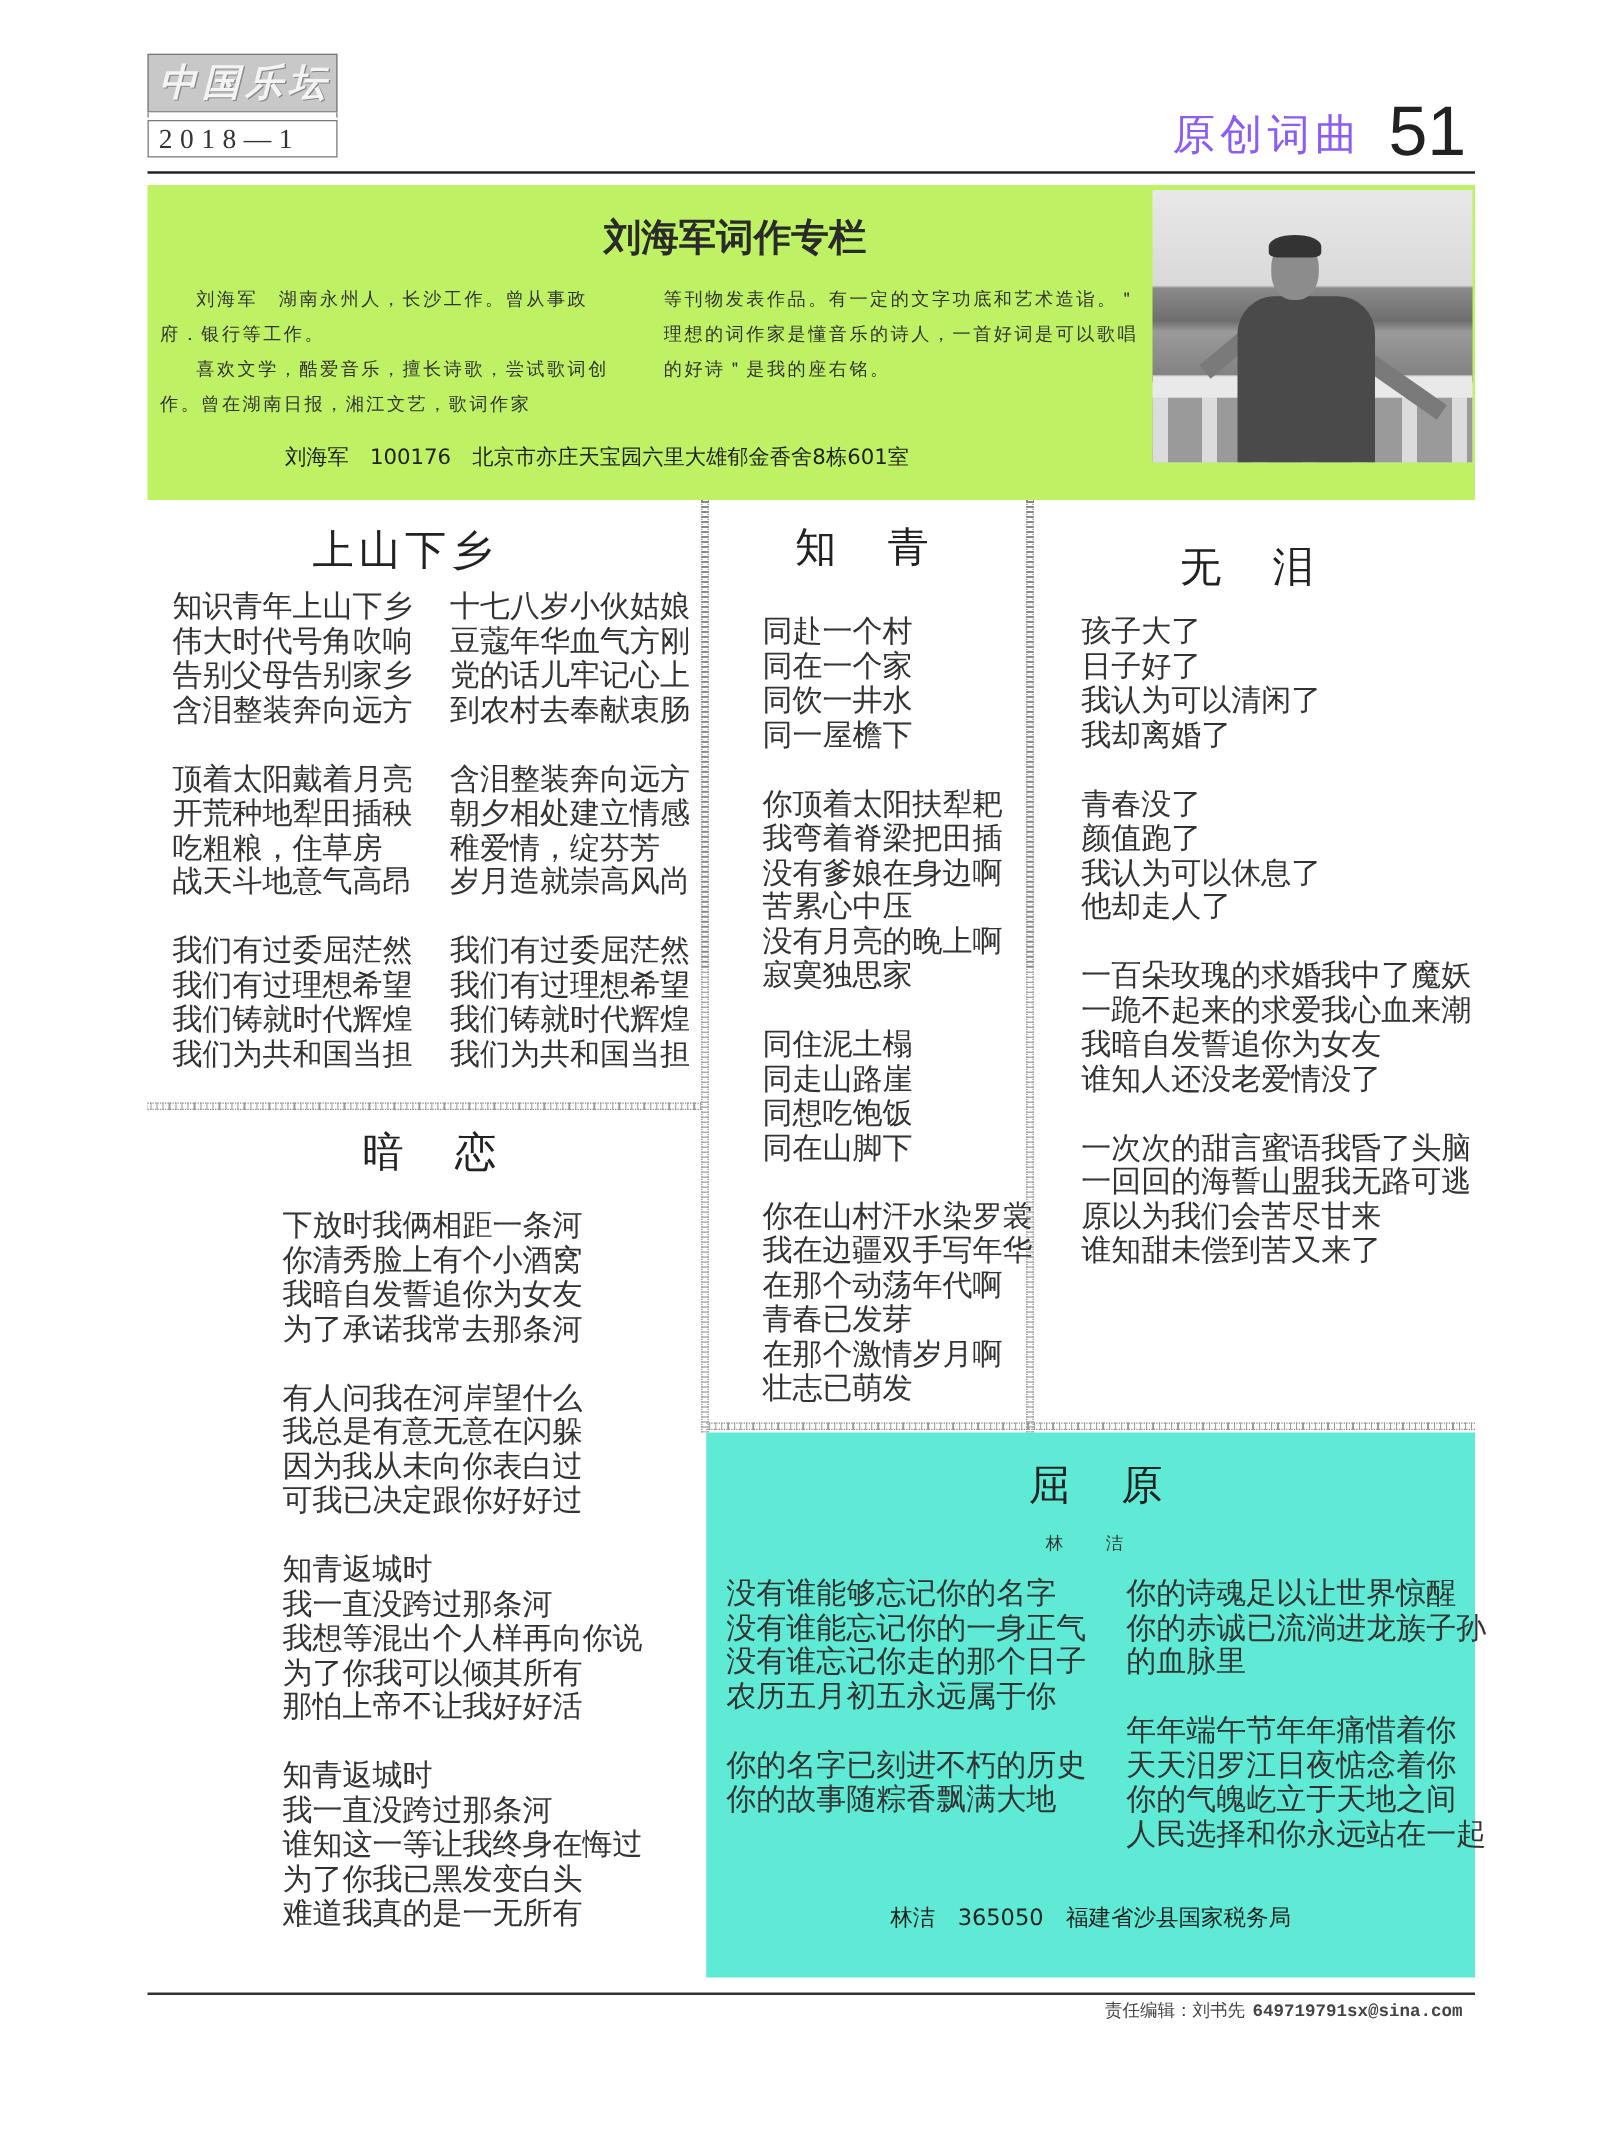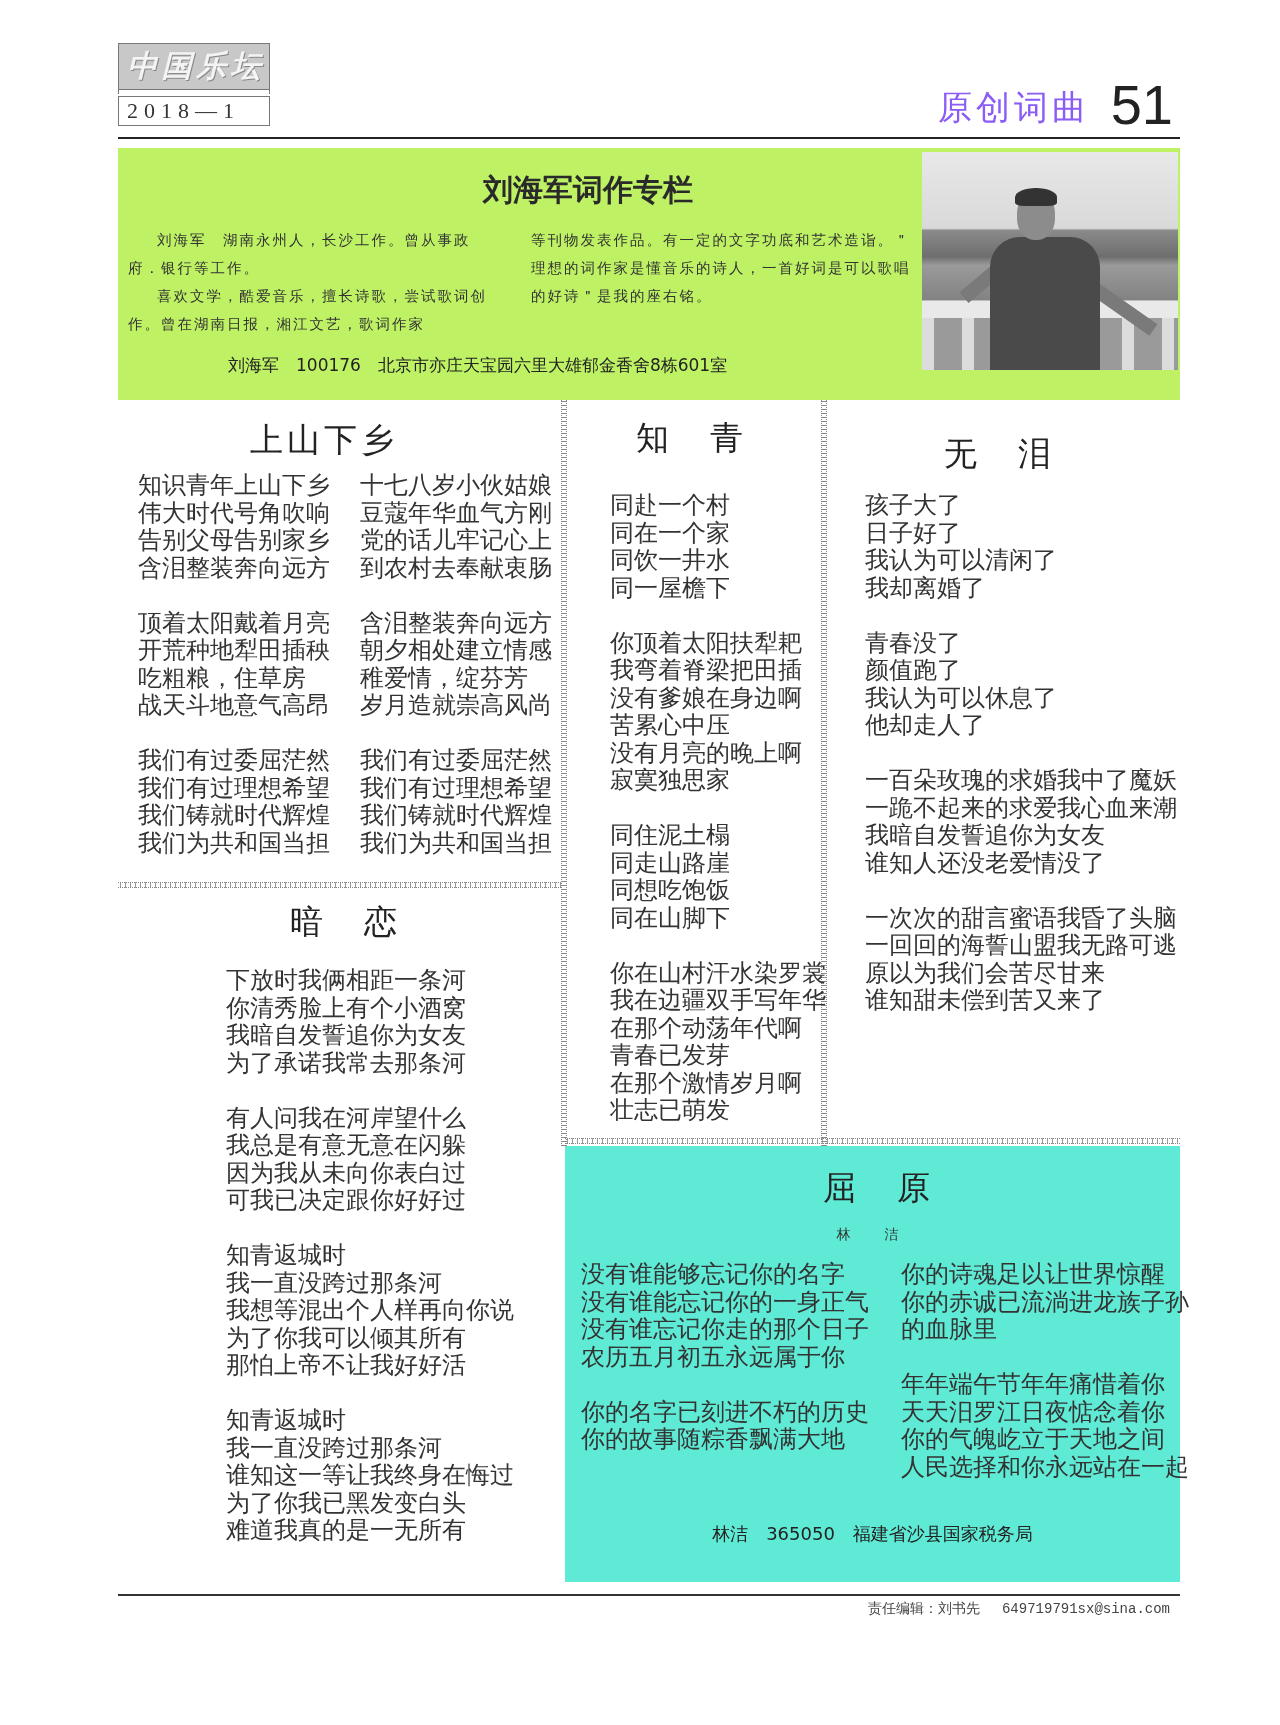--- a/index.html
+++ b/index.html
@@ -44,21 +44,21 @@
   .lines div { white-space: nowrap; height: 27.5px; }
   .lines .gap { height: 27.5px; }
 
   
   .quyuan-box { position: absolute; left: 565px; top: 1146px; width: 615px; height: 436px; background: #5eead4; }
   .quyuan-author { position: absolute; left: 0; width: 615px; text-align: center; top: 80px; font-size: 14px; letter-spacing: 10px; color: #333; }
   .quyuan-address { position: absolute; left: 0; width: 615px; text-align: center; top: 376px; font-family: "DejaVu Sans", sans-serif; font-size: 18px; color: #222; word-spacing: 16px; }
 
   .footer-rule { position: absolute; left: 118px; top: 1594px; width: 1062px; height: 1.5px; background: #333; }
   .footer-editor { position: absolute; right: 110px; top: 1600px; font-size: 14px; color: #444; font-family: "DejaVu Serif", serif; }
-  .footer-editor .mono { font-family: "Liberation Mono", monospace; margin-left: 22px; }
+  .footer-editor .mono { font-family: "Liberation Mono", monospace; margin-left: 6px; font-weight: bold; }
 </style>
 </head>
 <body>
 
 <div class="masthead">
   <div class="logo-box">
     <span>中</span>
     <span>国</span>
     <span>乐</span>
     <span>坛</span>

